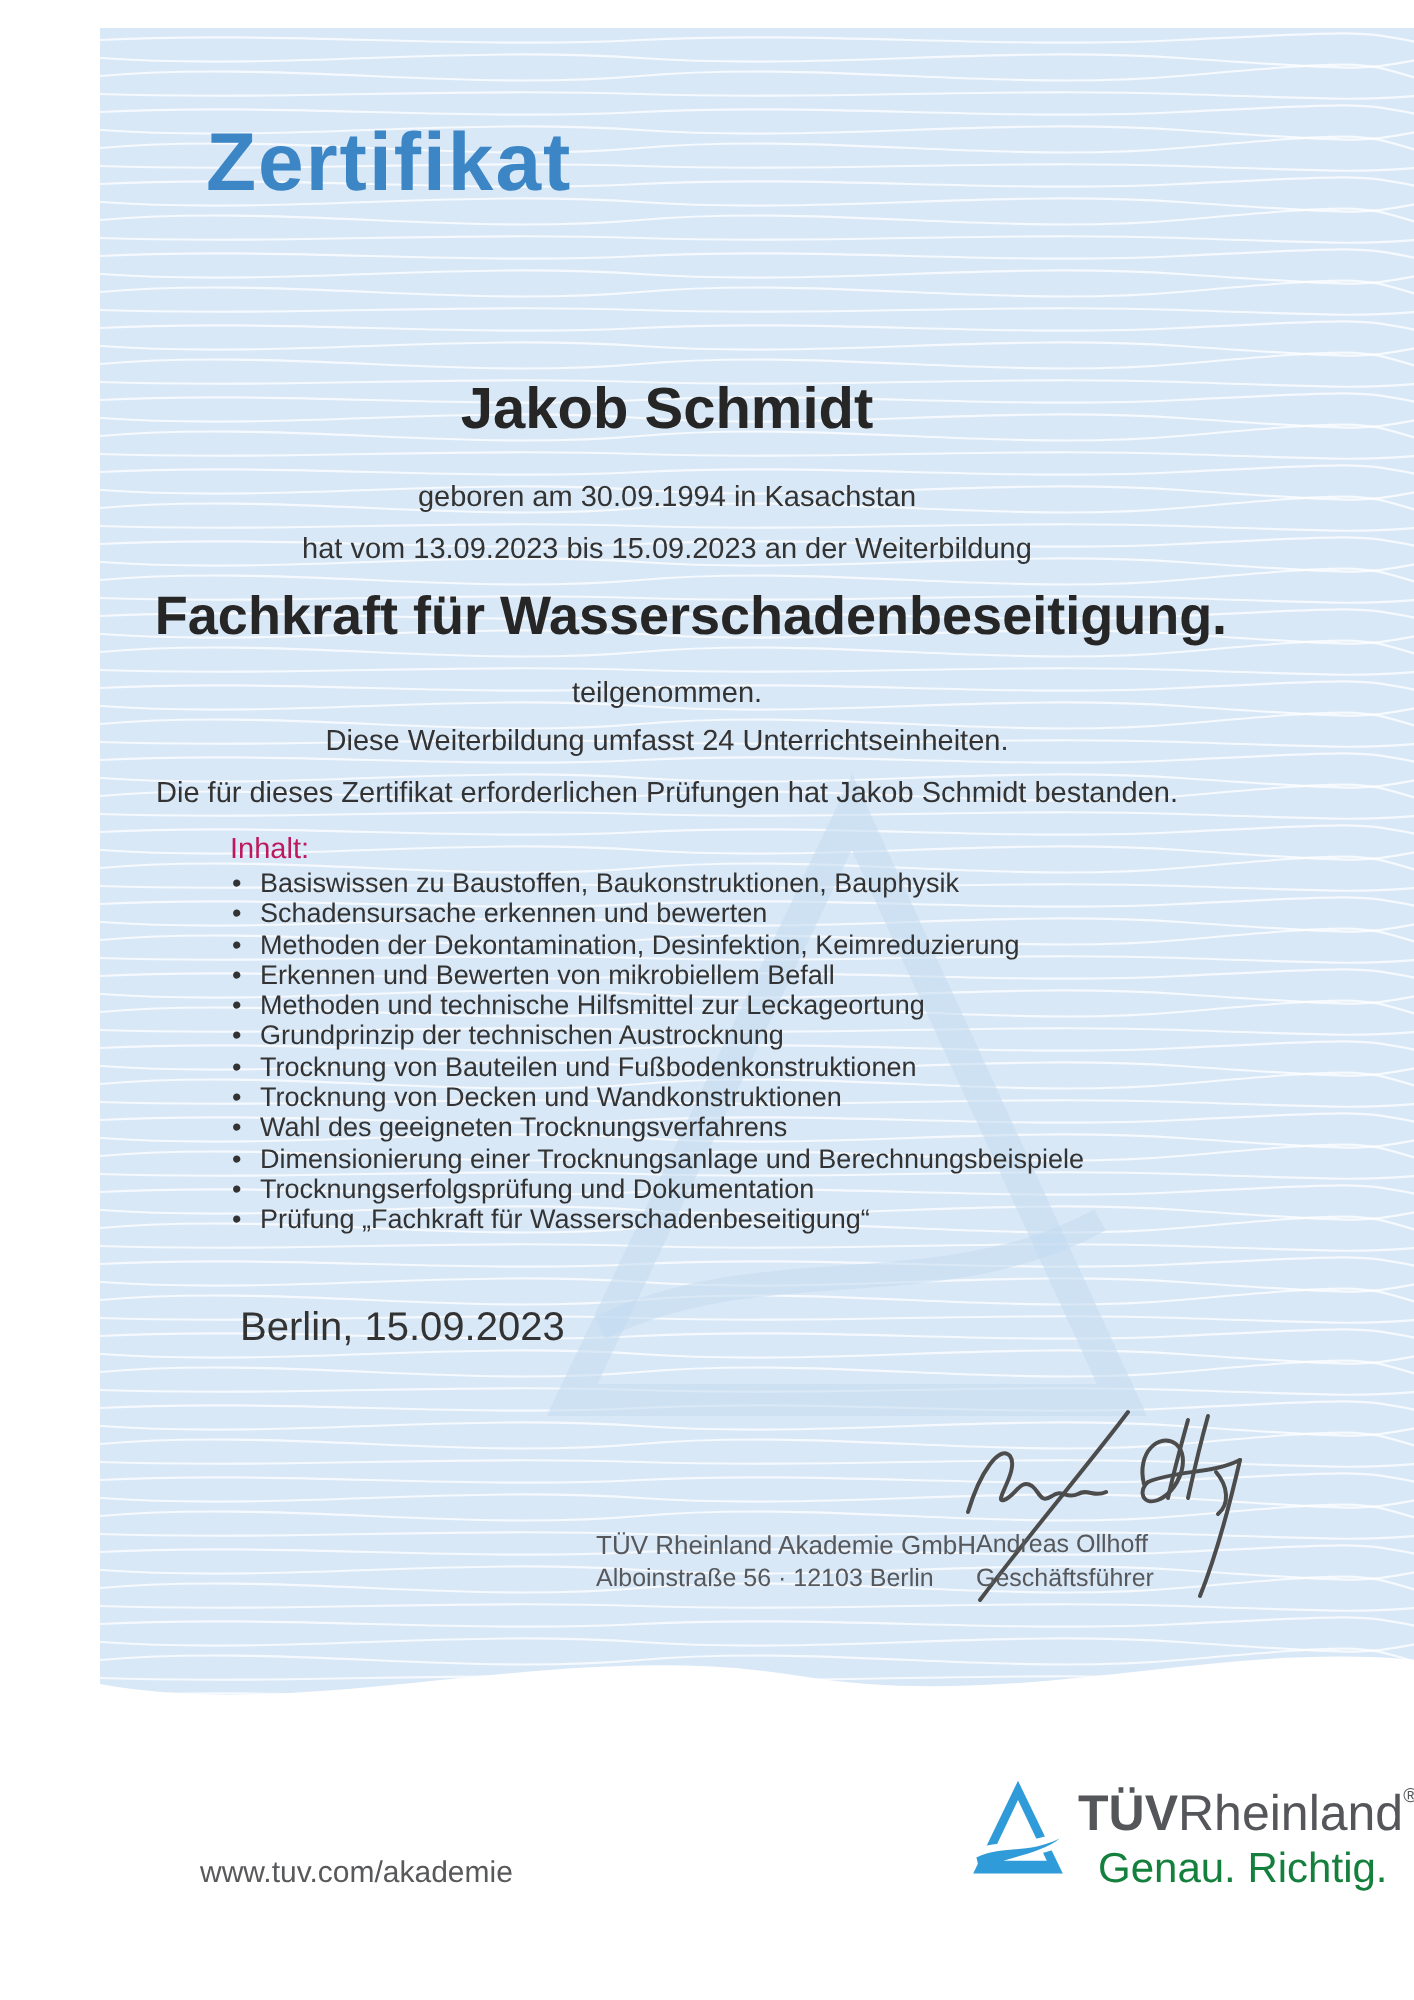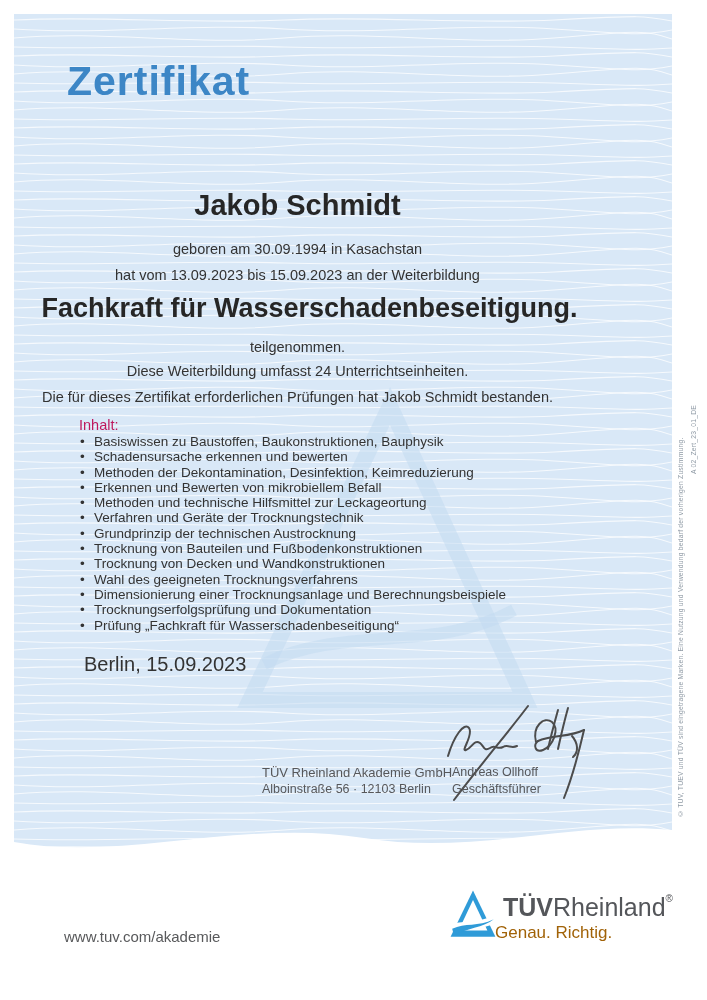--- a/index.html
+++ b/index.html
@@ -1,21 +1,21 @@
 <!DOCTYPE html>
 <html><head>
 <meta charset="utf-8">
 <style>
   html,body{margin:0;padding:0;}
   body{
     width:707px;height:1000px;position:relative;background:#ffffff;
     font-family:"Liberation Sans","DejaVu Sans",sans-serif;color:#333;
     overflow:hidden;
   }
-  .stage{position:absolute;inset:0;}
+  .stage{position:absolute;inset:0;margin-left:36px;}
 
   
   .sheet{
     position:absolute;left:14px;top:14px;width:658px;height:846px;
     background:#d9e8f7;overflow:hidden;
   }
   .sheet svg.deco{position:absolute;left:0;top:0;}
   #guilloche path{fill:none;stroke:rgba(255,255,255,0.75);stroke-width:1.1px;}
   #overlays .wm{fill:none;stroke:#c2daf0;opacity:.55;}
   #overlays .bottomwave{fill:#ffffff;}
@@ -56,21 +56,21 @@
   .side-code{left:690px;top:374px;height:100px;}
 
   
   .website{left:64px;top:928px;font-size:15px;color:#58595b;}
   .logo{position:absolute;left:449px;top:885px;width:230px;height:70px;}
   .logo .tri{position:absolute;left:0;top:2px;}
   .logo .words{position:absolute;left:54px;top:8px;font-size:25px;color:#54565a;}
   .logo .words .b{font-weight:bold;}
   .logo .words .r{font-weight:normal;}
   .logo .reg{font-size:10px;vertical-align:14px;}
-  .logo .tag{position:absolute;left:46px;top:38px;font-size:17px;color:#a16207;}
+  .logo .tag{position:absolute;left:64px;top:38px;font-size:21px;color:#15803d;}
 </style>
 </head>
 <body>
 
 <div class="stage">
 
   <div class="sheet">
     <svg id="guilloche" class="deco" width="658" height="846">
         <path d="M0 -3 C 90 0, 180 -6, 270 -3 S 450 -6, 540 -3 S 630 0, 658 -2"></path>
         <path d="M0 6 C 90 1.4000000000000004, 180 10.6, 270 6 S 450 10.6, 540 6 S 630 1.4000000000000004, 658 7"></path>
@@ -206,24 +206,20 @@
     <div class="li">
         <span class="dot"></span>
         <span>Erkennen und Bewerten von mikrobiellem Befall</span>
       </div>
     <div class="li">
         <span class="dot"></span>
         <span>Methoden und technische Hilfsmittel zur Leckageortung</span>
       </div>
     <div class="li">
         <span class="dot"></span>
-        <span>Verfahren und Geräte der Trocknungstechnik</span>
-      </div>
-    <div class="li">
-        <span class="dot"></span>
         <span>Grundprinzip der technischen Austrocknung</span>
       </div>
     <div class="li">
         <span class="dot"></span>
         <span>Trocknung von Bauteilen und Fußbodenkonstruktionen</span>
       </div>
     <div class="li">
         <span class="dot"></span>
         <span>Trocknung von Decken und Wandkonstruktionen</span>
       </div>

